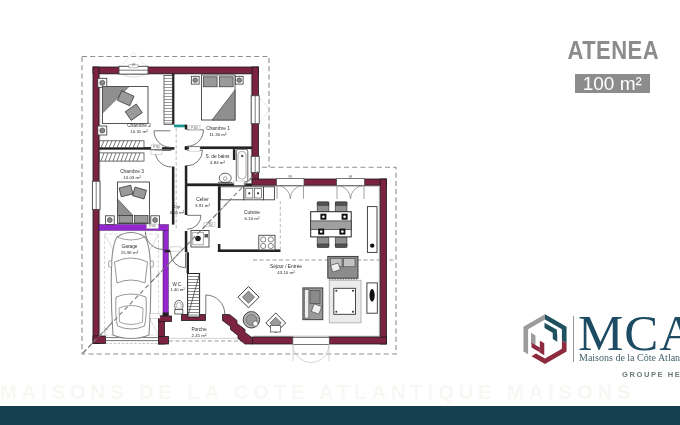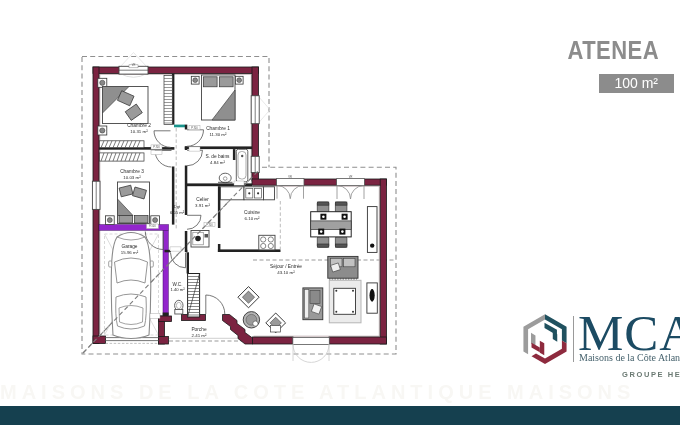--- a/index.html
+++ b/index.html
@@ -437,21 +437,21 @@
 <text x="133.5" y="66.2">VR</text>
 <text x="290" y="177.8">VR</text>
 <text x="350.5" y="177.8">VR</text>
 </g>
 
 <path d="M83,353 L258,171" stroke="#7d7d7d" stroke-width="1.1" stroke-dasharray="4.5,3" fill="none"></path>
 </svg>
 
 <div class="abs" style="left:423px;top:35.5px;width:236px;text-align:right;font-weight:bold;font-size:25px;color:#8c8c8c;letter-spacing:0.5px;transform:scaleX(0.88);transform-origin:right center;">ATENEA</div>
 
-<div class="abs" style="left:599px;top:73.5px;width:74.5px;height:19.5px;background:#8c8c8c;color:#ffffff;font-size:14px;text-align:center;line-height:19.5px;">100 m²</div>
+<div class="abs" style="left:575px;top:73.5px;width:74.5px;height:19.5px;background:#8c8c8c;color:#ffffff;font-size:19px;text-align:center;line-height:19.5px;">100 m²</div>
 
 <div class="abs" style="left:0;top:381px;width:680px;height:22px;overflow:hidden;font-weight:bold;font-size:20px;letter-spacing:5px;color:#f8f7f4;white-space:nowrap;">MAISONS DE LA COTE ATLANTIQUE MAISONS</div>
 
 <svg class="abs" style="left:518px;top:309px" width="54" height="56" viewBox="0 0 52 54">
 
 <polygon points="26,5 5.2,17 5.2,41 9.7,43.6 9.7,19.6 26,10.2" fill="#9c9c9c"></polygon>
 <polygon points="12.5,23 16.8,25.5 16.8,35.8 12.5,33.3" fill="#9c9c9c"></polygon>
 
 <polygon points="26,5 46.8,17 46.8,33 42.3,30.4 42.3,19.6 26,10.2" fill="#20515f"></polygon>
 <polygon points="25.5,13.2 37.5,20.1 37.5,25.2 25.5,18.3" fill="#20515f"></polygon>

